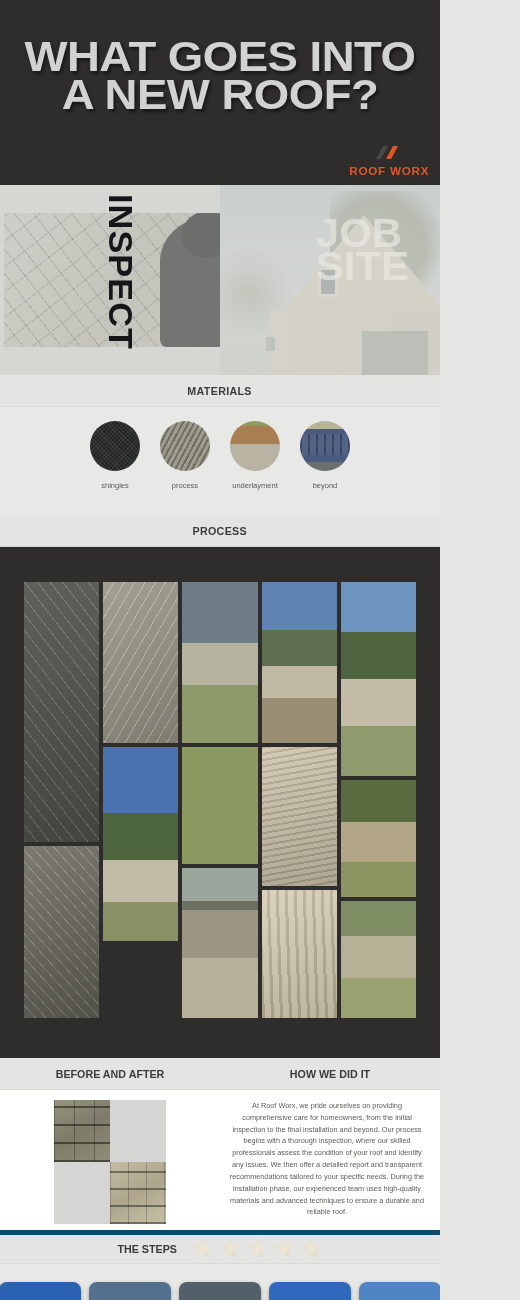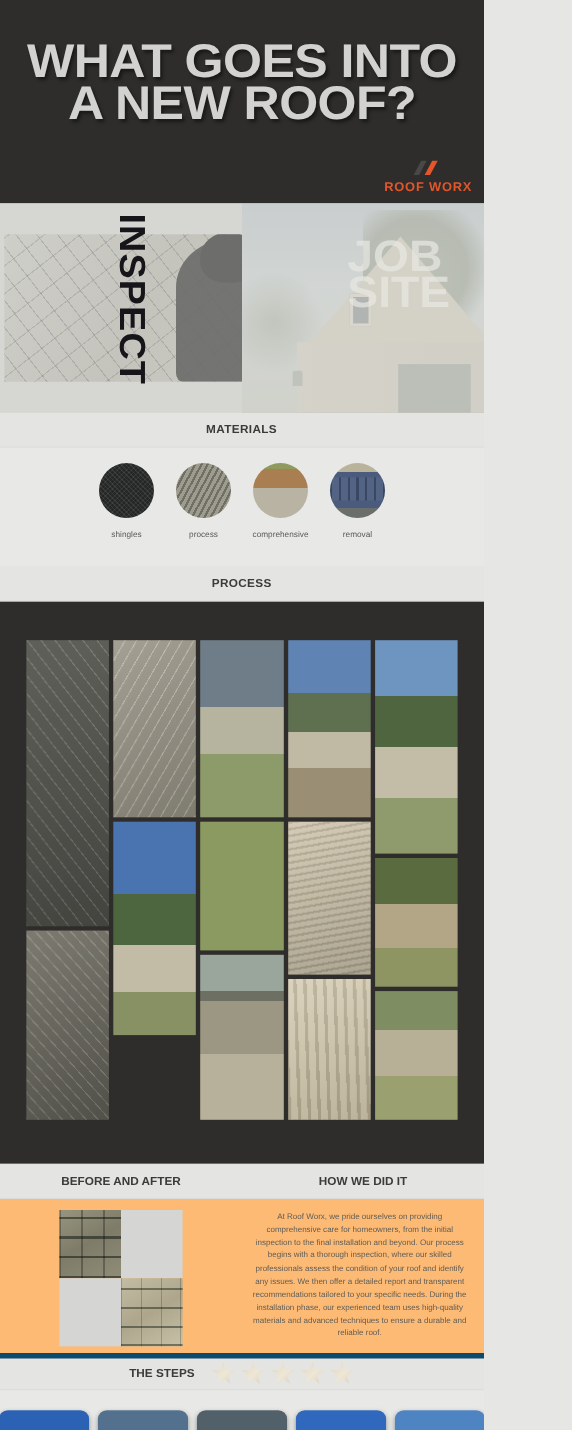--- a/index.html
+++ b/index.html
@@ -297,21 +297,21 @@
   .two-head .h-left { width: 50%; text-align: center; }
   .two-head .h-right { width: 50%; text-align: center; }
   .two-head h2 {
     font-size: 10.5px;
     font-weight: bold;
     color: #3b3b39;
     font-family: "Liberation Sans Narrow", "Liberation Sans", sans-serif;
     transform: scaleX(1.02);
   }
   .two-body {
-    background: #fdba74;
+    background: #ffffff;
     display: flex;
     height: 140px;
     padding-top: 10px;
   }
   .ba-col { width: 50%; display: flex; justify-content: center; }
   .ba-grid {
     width: 112px; height: 124px;
     display: grid;
     grid-template-columns: 1fr 1fr;
     grid-template-rows: 1fr 1fr;
@@ -442,25 +442,25 @@
     <div class="mat-item">
       <div class="mat-circle m-shingles"></div>
       <div class="mat-label">shingles</div>
     </div>
     <div class="mat-item">
       <div class="mat-circle m-fixtures"></div>
       <div class="mat-label">process</div>
     </div>
     <div class="mat-item">
       <div class="mat-circle m-under"></div>
-      <div class="mat-label">comprehensive</div>
+      <div class="mat-label">underlayment</div>
     </div>
     <div class="mat-item">
       <div class="mat-circle m-removal"></div>
-      <div class="mat-label">removal</div>
+      <div class="mat-label">beyond</div>
     </div>
   </div>
 
   <div class="sec-head">
     <h2>PROCESS</h2>
   </div>
 
   <div class="process-band">
     <div class="pgrid">
       <div class="pcell ph-a" style="grid-column:1; grid-row:1/span 24;"></div>

